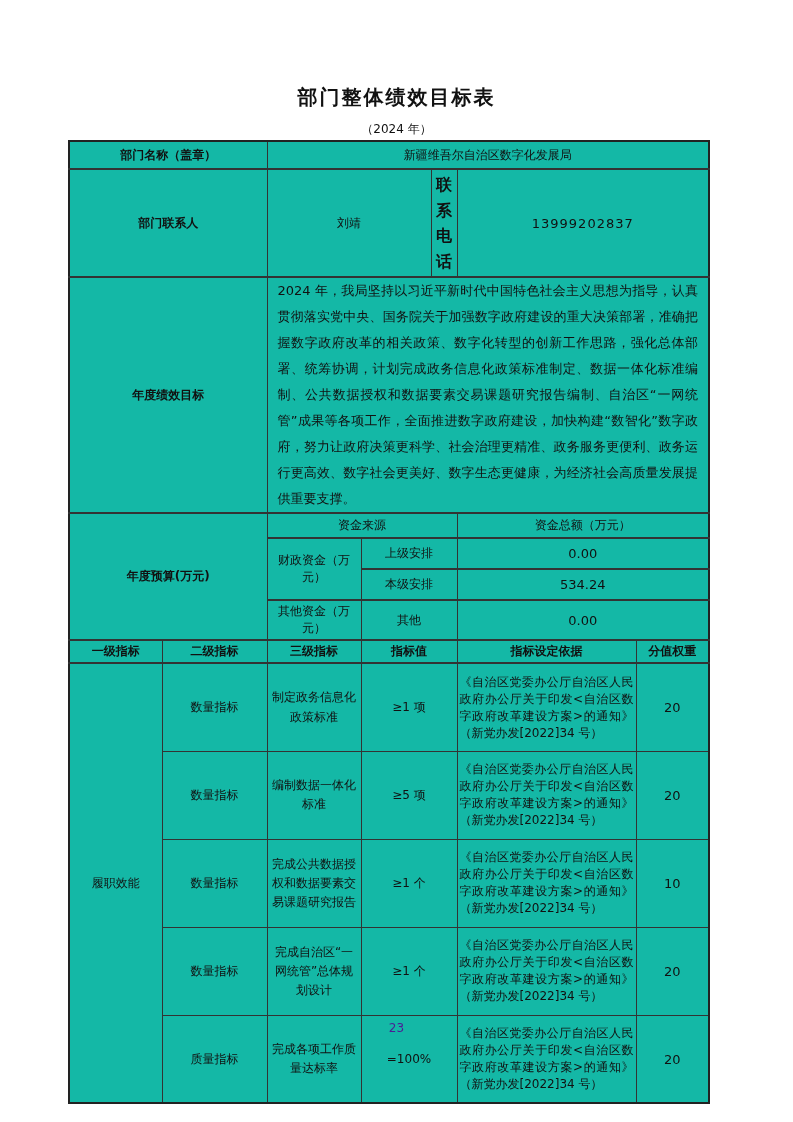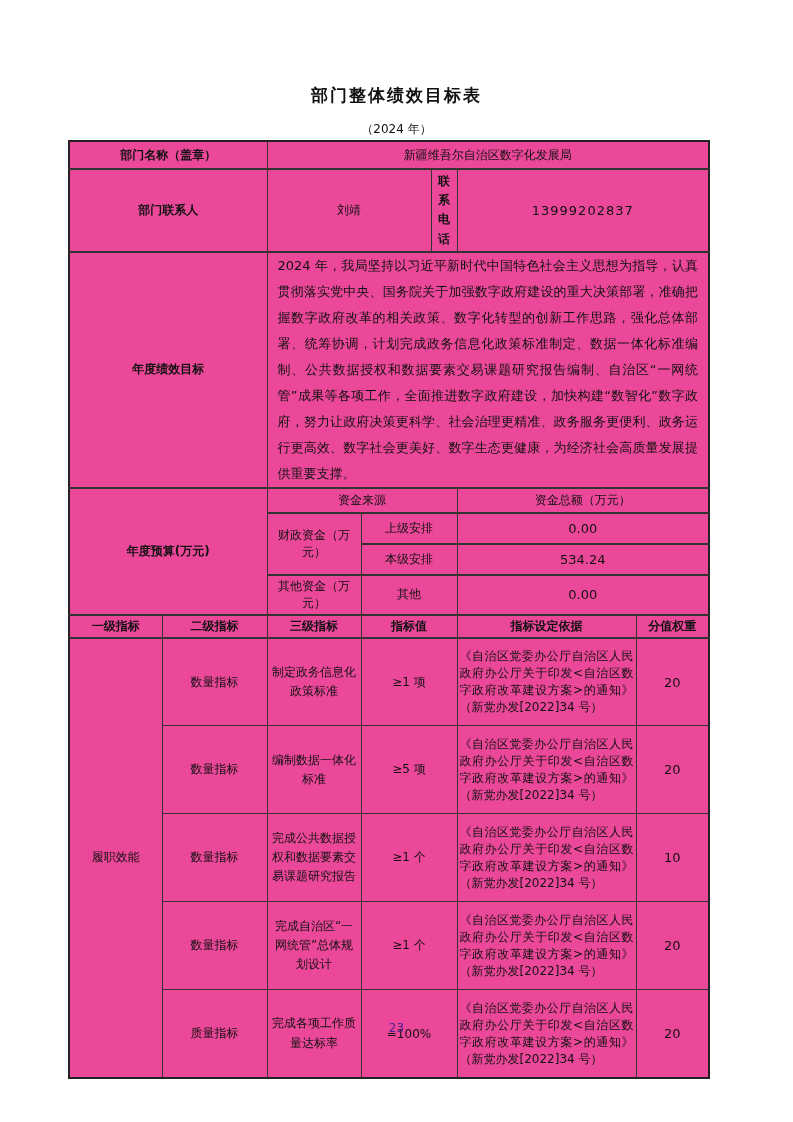--- a/index.html
+++ b/index.html
@@ -2,47 +2,47 @@
 <html><head>
 <meta charset="utf-8">
 <style>
   html,body{margin:0;padding:0;}
   body{
     width:793px;height:1122px;background:#ffffff;position:relative;
     font-family:"DejaVu Sans","Liberation Sans",sans-serif;color:#111;
   }
   .page-title{
     position:absolute;top:84px;left:0;right:0;margin:0;
-    text-align:center;font-size:17px;font-weight:bold;letter-spacing:2px;
+    text-align:center;font-size:20px;font-weight:bold;letter-spacing:2px;
   }
   .page-subtitle{
     position:absolute;top:121px;left:0;right:0;
     text-align:center;font-size:12px;
   }
   table.main{
     position:absolute;top:140px;left:68px;width:642px;
     border-collapse:collapse;table-layout:fixed;
     border:2px solid #222;
   }
   td{
     border:1px solid #333;
     text-align:center;vertical-align:middle;
     font-size:12px;padding:2px 4px;word-break:break-word;
-    background:#ec4899;
+    background:#14b8a6;
   }
   tr.sep td{border-bottom-width:2px;}
   td.b{font-weight:bold;}
   td.para{
     text-align:justify;vertical-align:middle;
     font-size:13px;line-height:26px;padding:0 10px;
     word-break:break-all;
   }
   td.vert{
     font-weight:bold;padding:2px 2px;word-break:break-all;
-    line-height:1.6;font-size:12px;
+    line-height:1.6;font-size:16px;
   }
   td.basis{
     text-align:justify;font-size:12px;line-height:17px;padding:2px 2px;
     word-break:break-all;
   }
   td.num{font-size:13px;margin-left:24px;}
   td.phone{font-size:13px;letter-spacing:1px;margin-left:40px;}
   td.lvl3{line-height:1.6;}
   .page-number{
     position:absolute;top:1021px;left:0;right:0;

